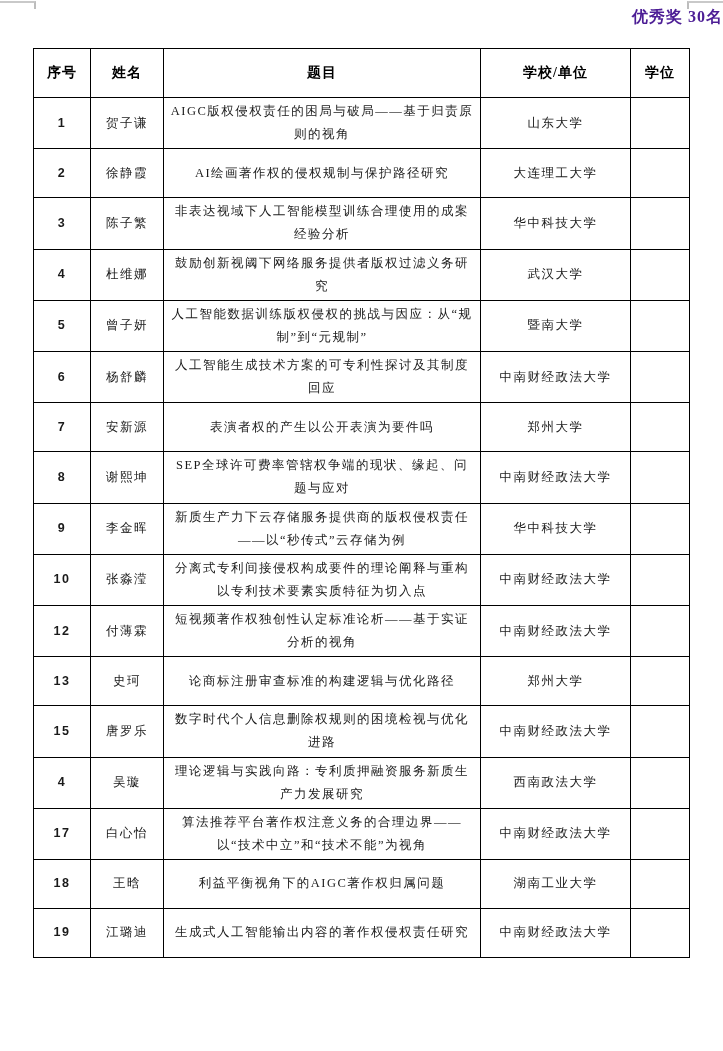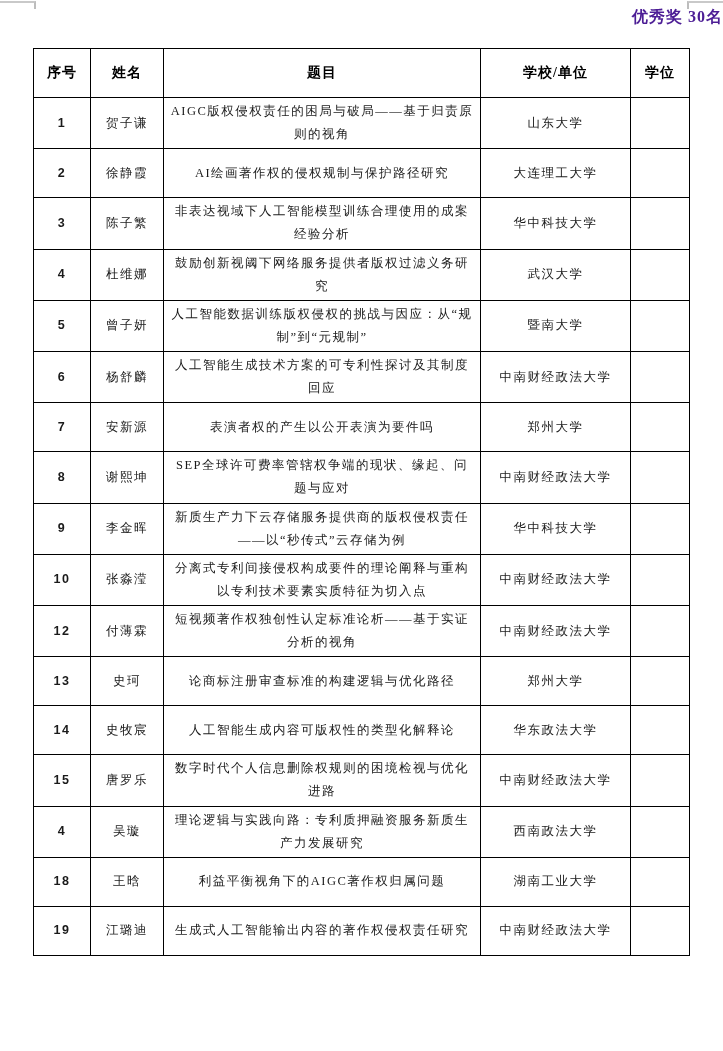--- a/index.html
+++ b/index.html
@@ -189,41 +189,41 @@
         <td class="cell-degree"></td>
       </tr>
       <tr>
         <td class="cell-no">13</td>
         <td class="cell-name">史珂</td>
         <td class="cell-topic">论商标注册审查标准的构建逻辑与优化路径</td>
         <td class="cell-school">郑州大学</td>
         <td class="cell-degree"></td>
       </tr>
       <tr>
-        <td class="cell-no">14</td>
-        <td class="cell-name">史牧宸</td>
-        <td class="cell-topic">人工智能生成内容可版权性的类型化解释论</td>
-        <td class="cell-school">华东政法大学</td>
-        <td class="cell-degree"></td>
-      </tr>
-      <tr>
         <td class="cell-no">15</td>
         <td class="cell-name">唐罗乐</td>
         <td class="cell-topic">数字时代个人信息删除权规则的困境检视与优化进路</td>
         <td class="cell-school">中南财经政法大学</td>
         <td class="cell-degree"></td>
       </tr>
       <tr>
         <td class="cell-no">4</td>
         <td class="cell-name">吴璇</td>
         <td class="cell-topic">理论逻辑与实践向路：专利质押融资服务新质生产力发展研究</td>
         <td class="cell-school">西南政法大学</td>
         <td class="cell-degree"></td>
       </tr>
       <tr>
+        <td class="cell-no">17</td>
+        <td class="cell-name">白心怡</td>
+        <td class="cell-topic">算法推荐平台著作权注意义务的合理边界——以“技术中立”和“技术不能”为视角</td>
+        <td class="cell-school">中南财经政法大学</td>
+        <td class="cell-degree"></td>
+      </tr>
+      <tr>
         <td class="cell-no">18</td>
         <td class="cell-name">王晗</td>
         <td class="cell-topic">利益平衡视角下的AIGC著作权归属问题</td>
         <td class="cell-school">湖南工业大学</td>
         <td class="cell-degree"></td>
       </tr>
       <tr>
         <td class="cell-no">19</td>
         <td class="cell-name">江璐迪</td>
         <td class="cell-topic">生成式人工智能输出内容的著作权侵权责任研究</td>

